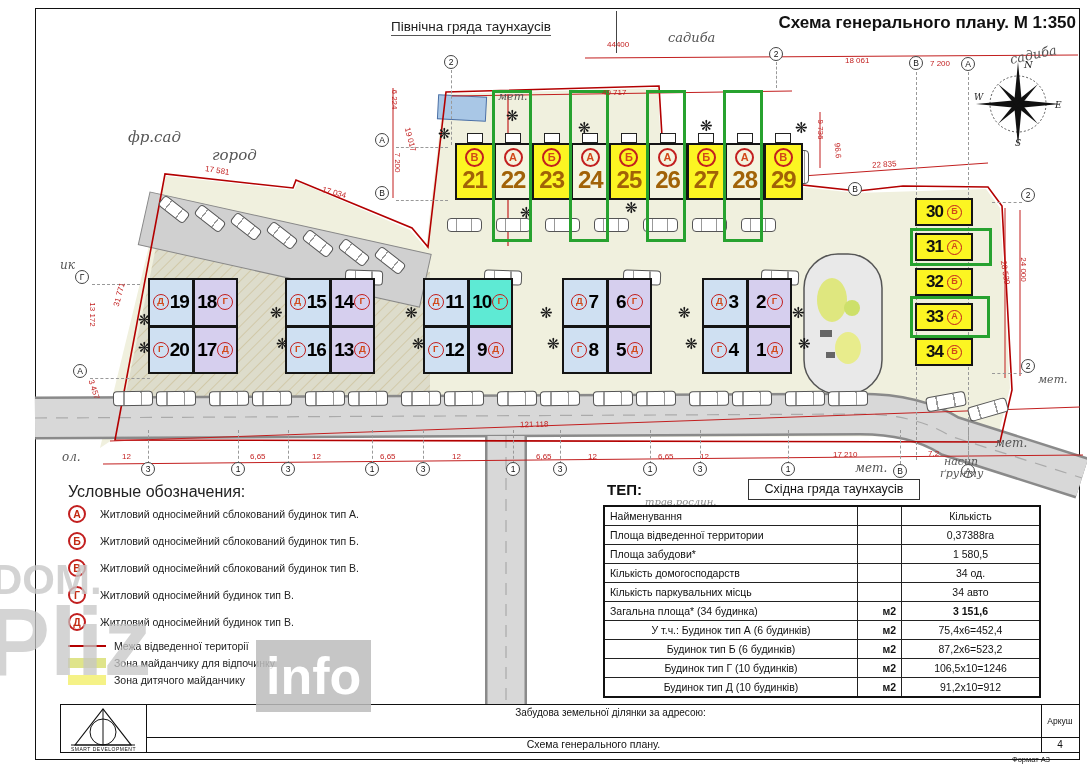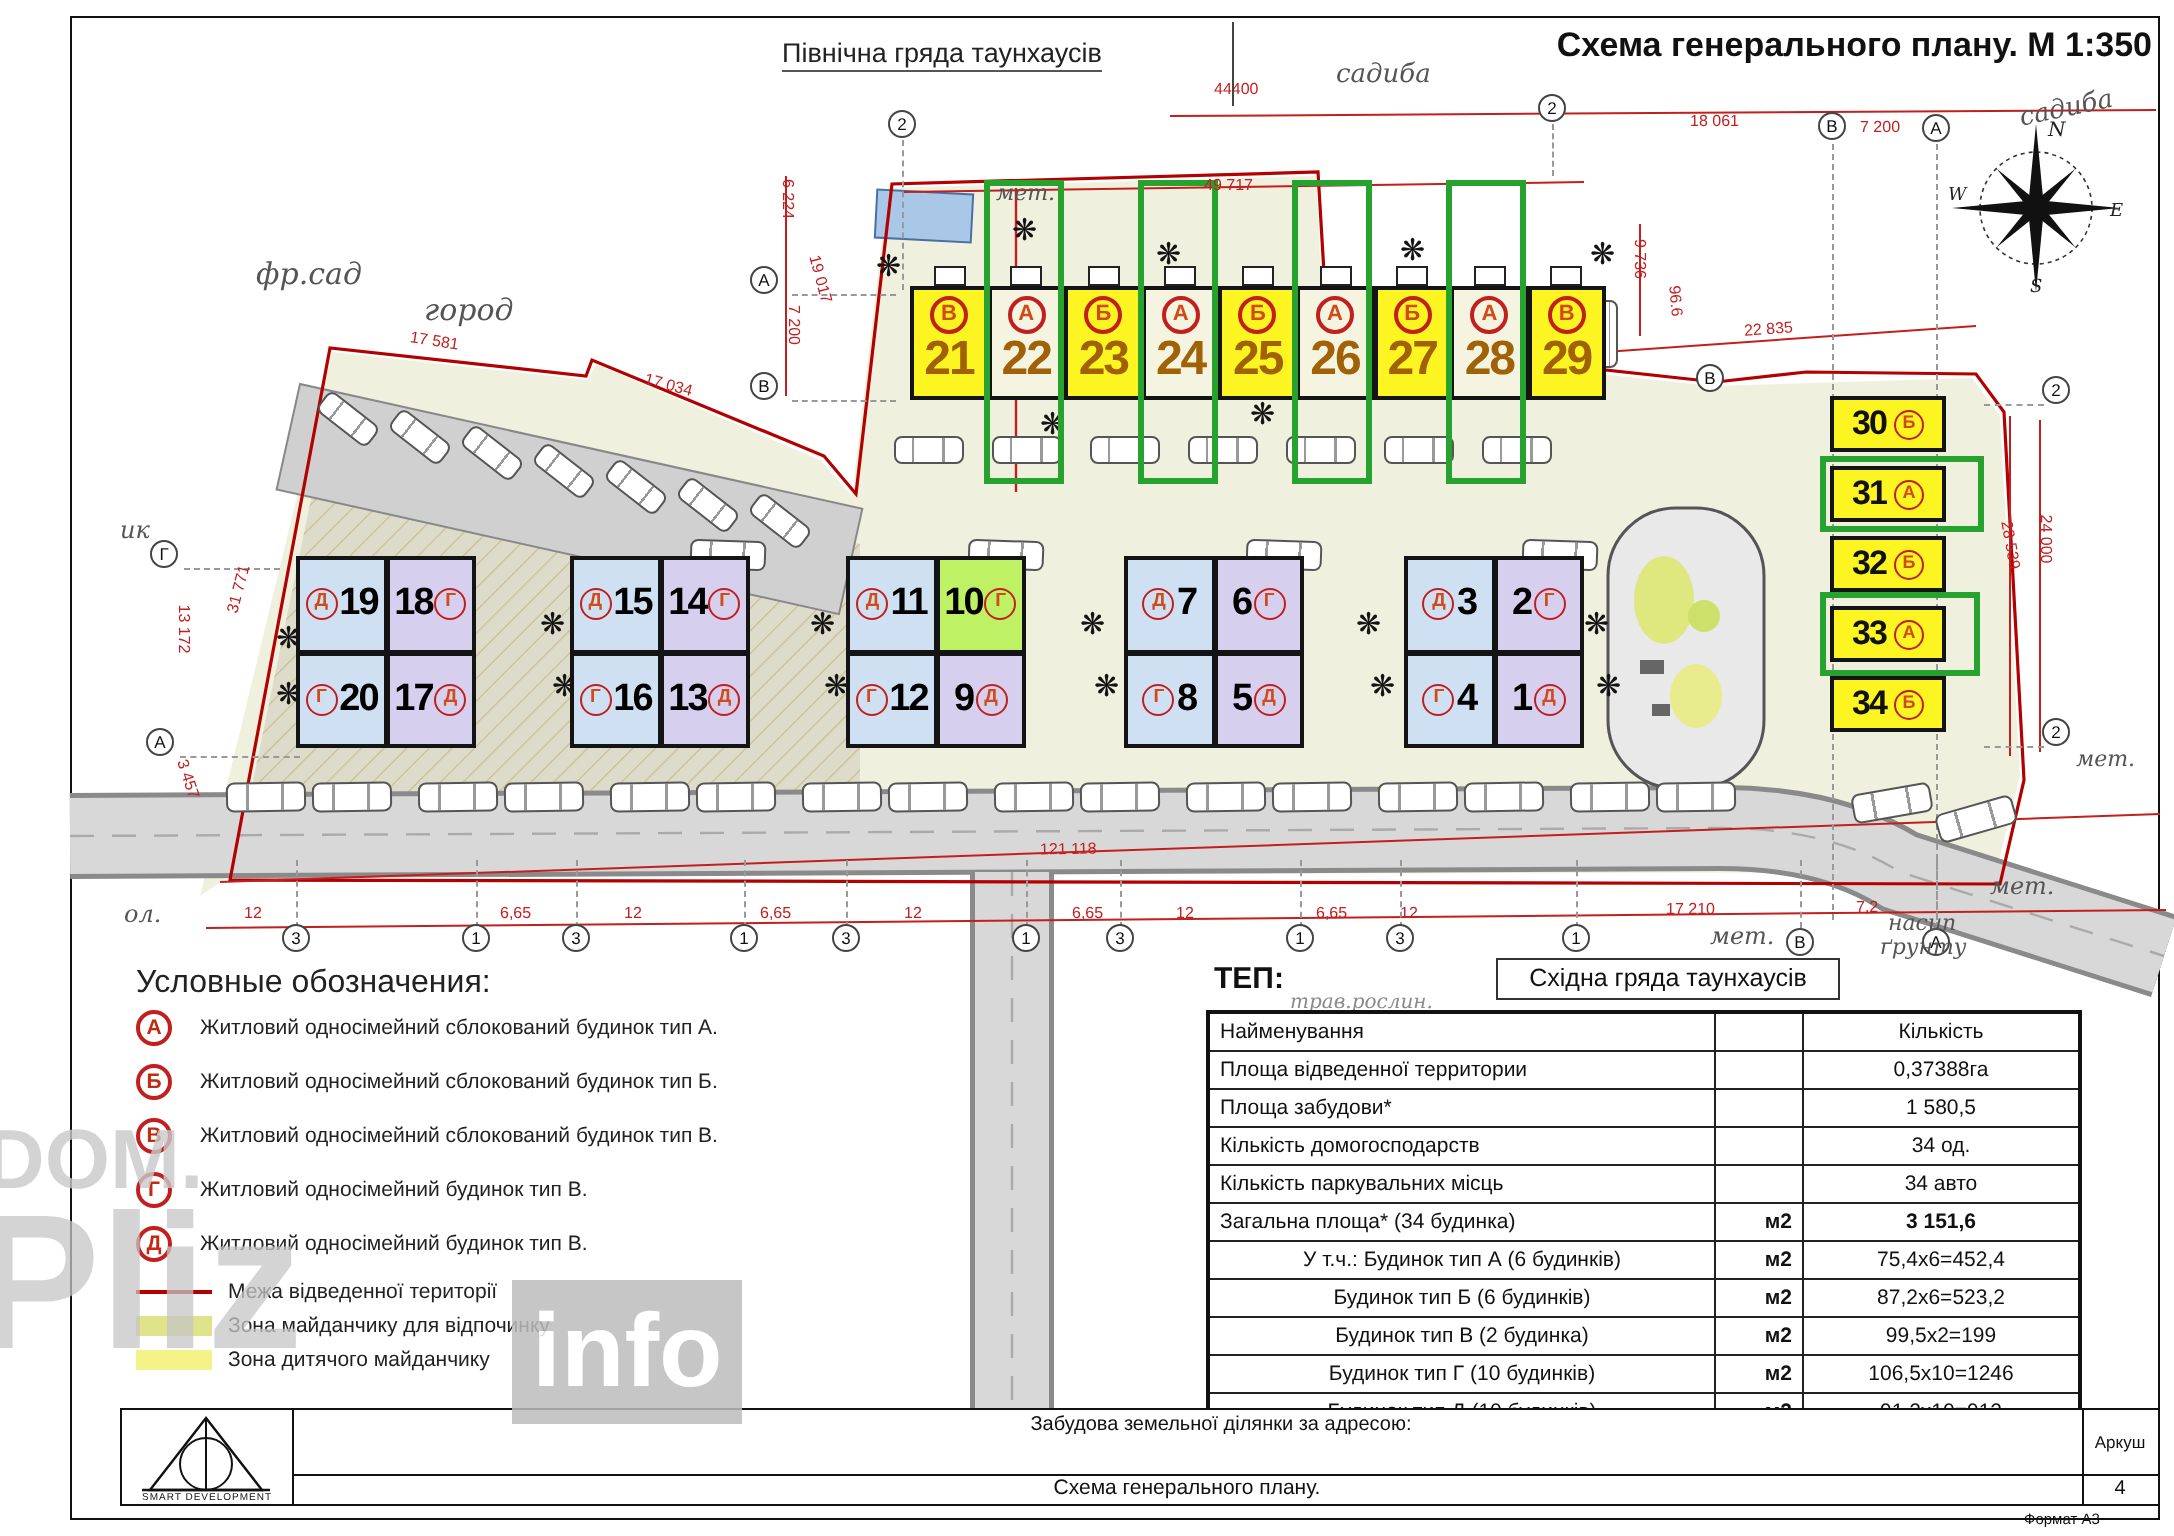--- a/index.html
+++ b/index.html
@@ -332,21 +332,21 @@
         <div class="cnum">16</div>
       </div>
       <div class="cell" style="left: 329.5px; top: 325.5px; width: 45.5px; height: 48.5px; background: rgb(214, 207, 238);">
         <div class="cnum">13</div>
         <div class="cletter">Д</div>
       </div>
       <div class="cell" style="left: 423px; top: 278px; width: 45.5px; height: 48.5px; background: rgb(207, 224, 242);">
         <div class="cletter">Д</div>
         <div class="cnum">11</div>
       </div>
-      <div class="cell" style="left: 467.5px; top: 278px; width: 45.5px; height: 48.5px; background: #bef264;">
+      <div class="cell" style="left: 467.5px; top: 278px; width: 45.5px; height: 48.5px; background: #5eead4;">
         <div class="cnum">10</div>
         <div class="cletter">Г</div>
       </div>
       <div class="cell" style="left: 423px; top: 325.5px; width: 45.5px; height: 48.5px; background: rgb(207, 224, 242);">
         <div class="cletter">Г</div>
         <div class="cnum">12</div>
       </div>
       <div class="cell" style="left: 467.5px; top: 325.5px; width: 45.5px; height: 48.5px; background: rgb(214, 207, 238);">
         <div class="cnum">9</div>
         <div class="cletter">Д</div>
@@ -557,25 +557,20 @@
           <td class="td-name" style="text-align: center;">У т.ч.: Будинок тип А (6 будинків)</td>
           <td class="td-unit">м2</td>
           <td class="td-qty">75,4x6=452,4</td>
         </tr>
         <tr>
           <td class="td-name" style="text-align: center;">Будинок тип Б (6 будинків)</td>
           <td class="td-unit">м2</td>
           <td class="td-qty">87,2x6=523,2</td>
         </tr>
         <tr>
-          <td class="td-name" style="text-align: center;">Будинок тип В (2 будинка)</td>
-          <td class="td-unit">м2</td>
-          <td class="td-qty">99,5x2=199</td>
-        </tr>
-        <tr>
           <td class="td-name" style="text-align: center;">Будинок тип Г (10 будинків)</td>
           <td class="td-unit">м2</td>
           <td class="td-qty">106,5x10=1246</td>
         </tr>
         <tr>
           <td class="td-name" style="text-align: center;">Будинок тип Д (10 будинків)</td>
           <td class="td-unit">м2</td>
           <td class="td-qty">91,2x10=912</td>
         </tr>
       </tbody>

